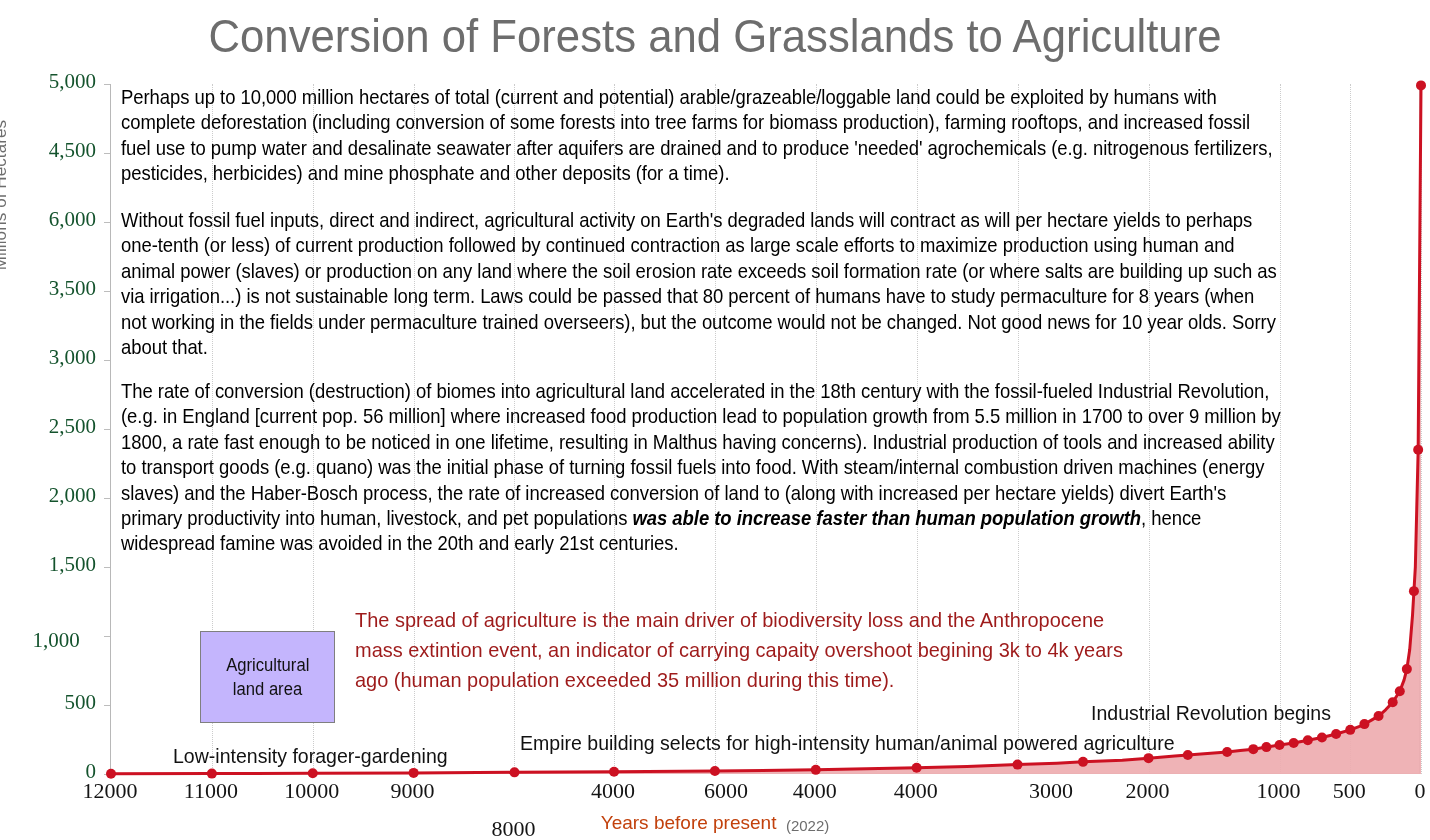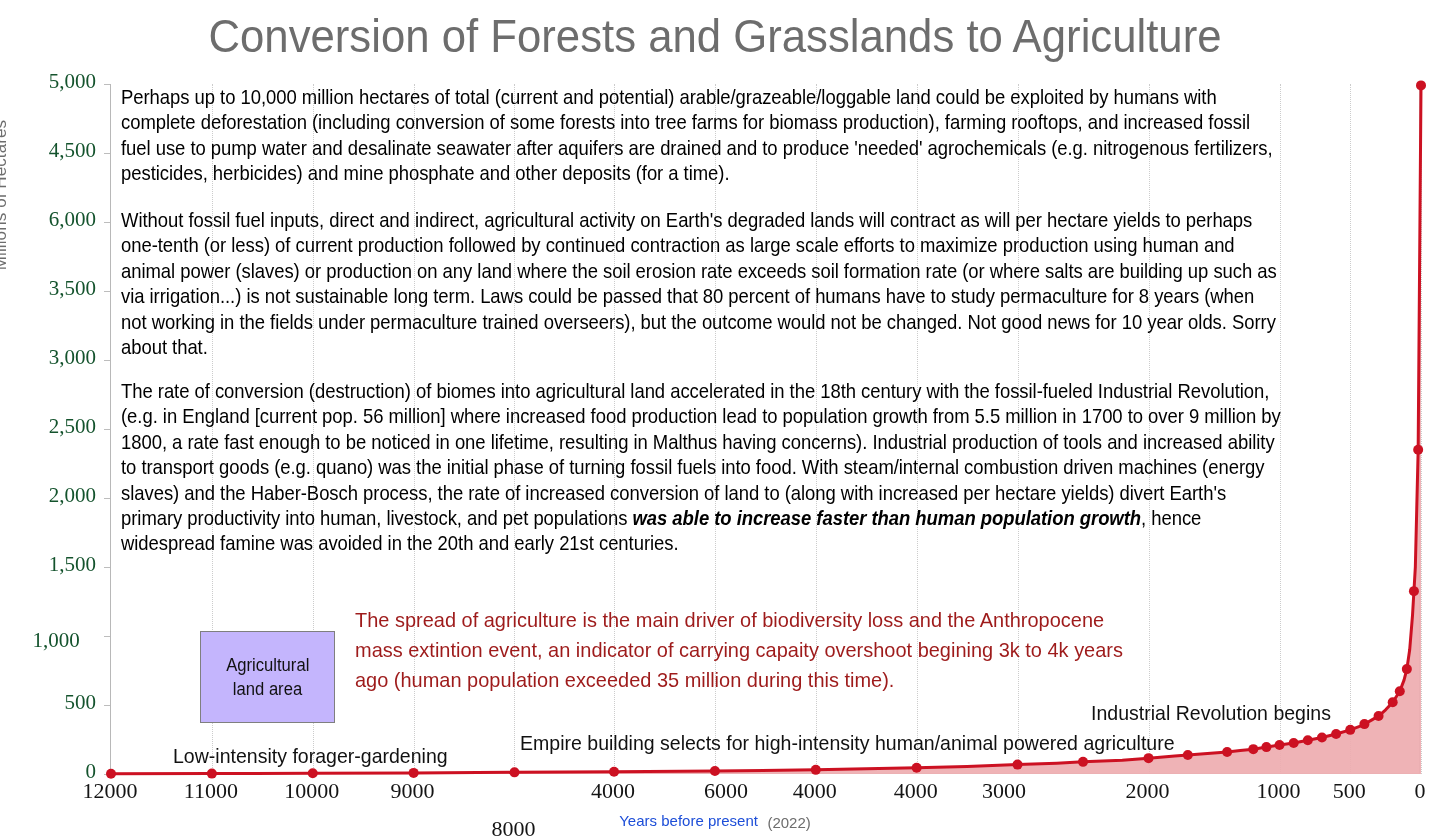--- a/index.html
+++ b/index.html
@@ -78,21 +78,21 @@
     transform:translateX(-50%);
     white-space:nowrap;
   }
   #x-axis-title-wrap{
     position:absolute;
     left:0; top:812px; width:1430px;
     text-align:center;
     white-space:nowrap;
   }
   #x-axis-title{
-    font-size:15px;color:#1d4ed8;
+    font-size:19px;color:#c2410c;
   }
   #x-axis-subnote{
     font-size:15px;color:#6d6d6d;
     position:relative;top:2px;margin-left:5px;
   }
 
   
   #series-svg{
     position:absolute;left:0;top:0;
     width:1310px;height:690px;
@@ -255,21 +255,21 @@
 <div id="x-tick-labels">
     <div class="xlabel" style="left: 110px; top: 778px;">12000</div>
     <div class="xlabel" style="left: 210.87px; top: 778px;">11000</div>
     <div class="xlabel" style="left: 311.74px; top: 778px;">10000</div>
     <div class="xlabel" style="left: 412.61px; top: 778px;">9000</div>
     <div class="xlabel" style="left: 513.48px; top: 816px;">8000</div>
     <div class="xlabel" style="left: 613.04px; top: 778px;">4000</div>
     <div class="xlabel" style="left: 726px; top: 778px;">6000</div>
     <div class="xlabel" style="left: 814.78px; top: 778px;">4000</div>
     <div class="xlabel" style="left: 915.65px; top: 778px;">4000</div>
-    <div class="xlabel" style="left: 1004px; top: 778px;">3000</div>
+    <div class="xlabel" style="left: 1051px; top: 778px;">3000</div>
     <div class="xlabel" style="left: 1147.52px; top: 778px;">2000</div>
     <div class="xlabel" style="left: 1278.52px; top: 778px;">1000</div>
     <div class="xlabel" style="left: 1349.26px; top: 778px;">500</div>
     <div class="xlabel" style="left: 1420px; top: 778px;">0</div>
   </div>
 <div id="x-axis-title-wrap">
   <span id="x-axis-title">Years before present</span>
   <span id="x-axis-subnote">(2022)</span>
 </div>
 

